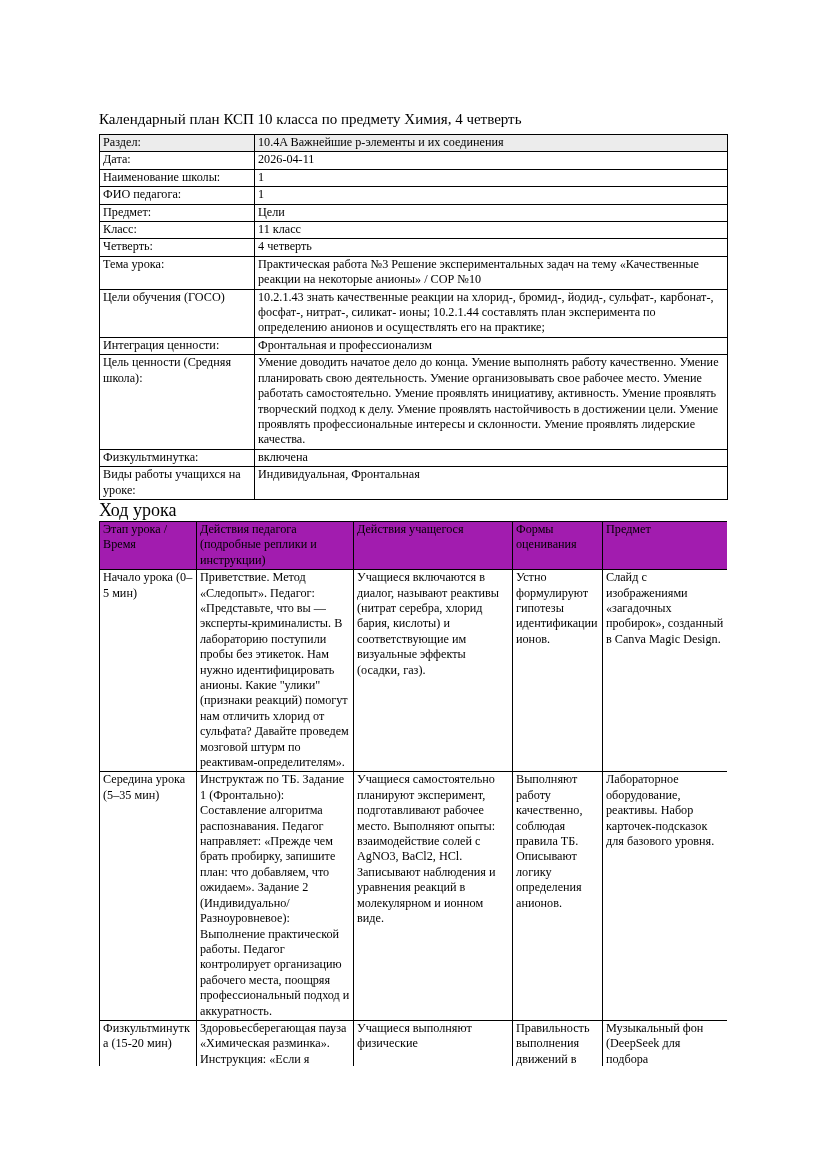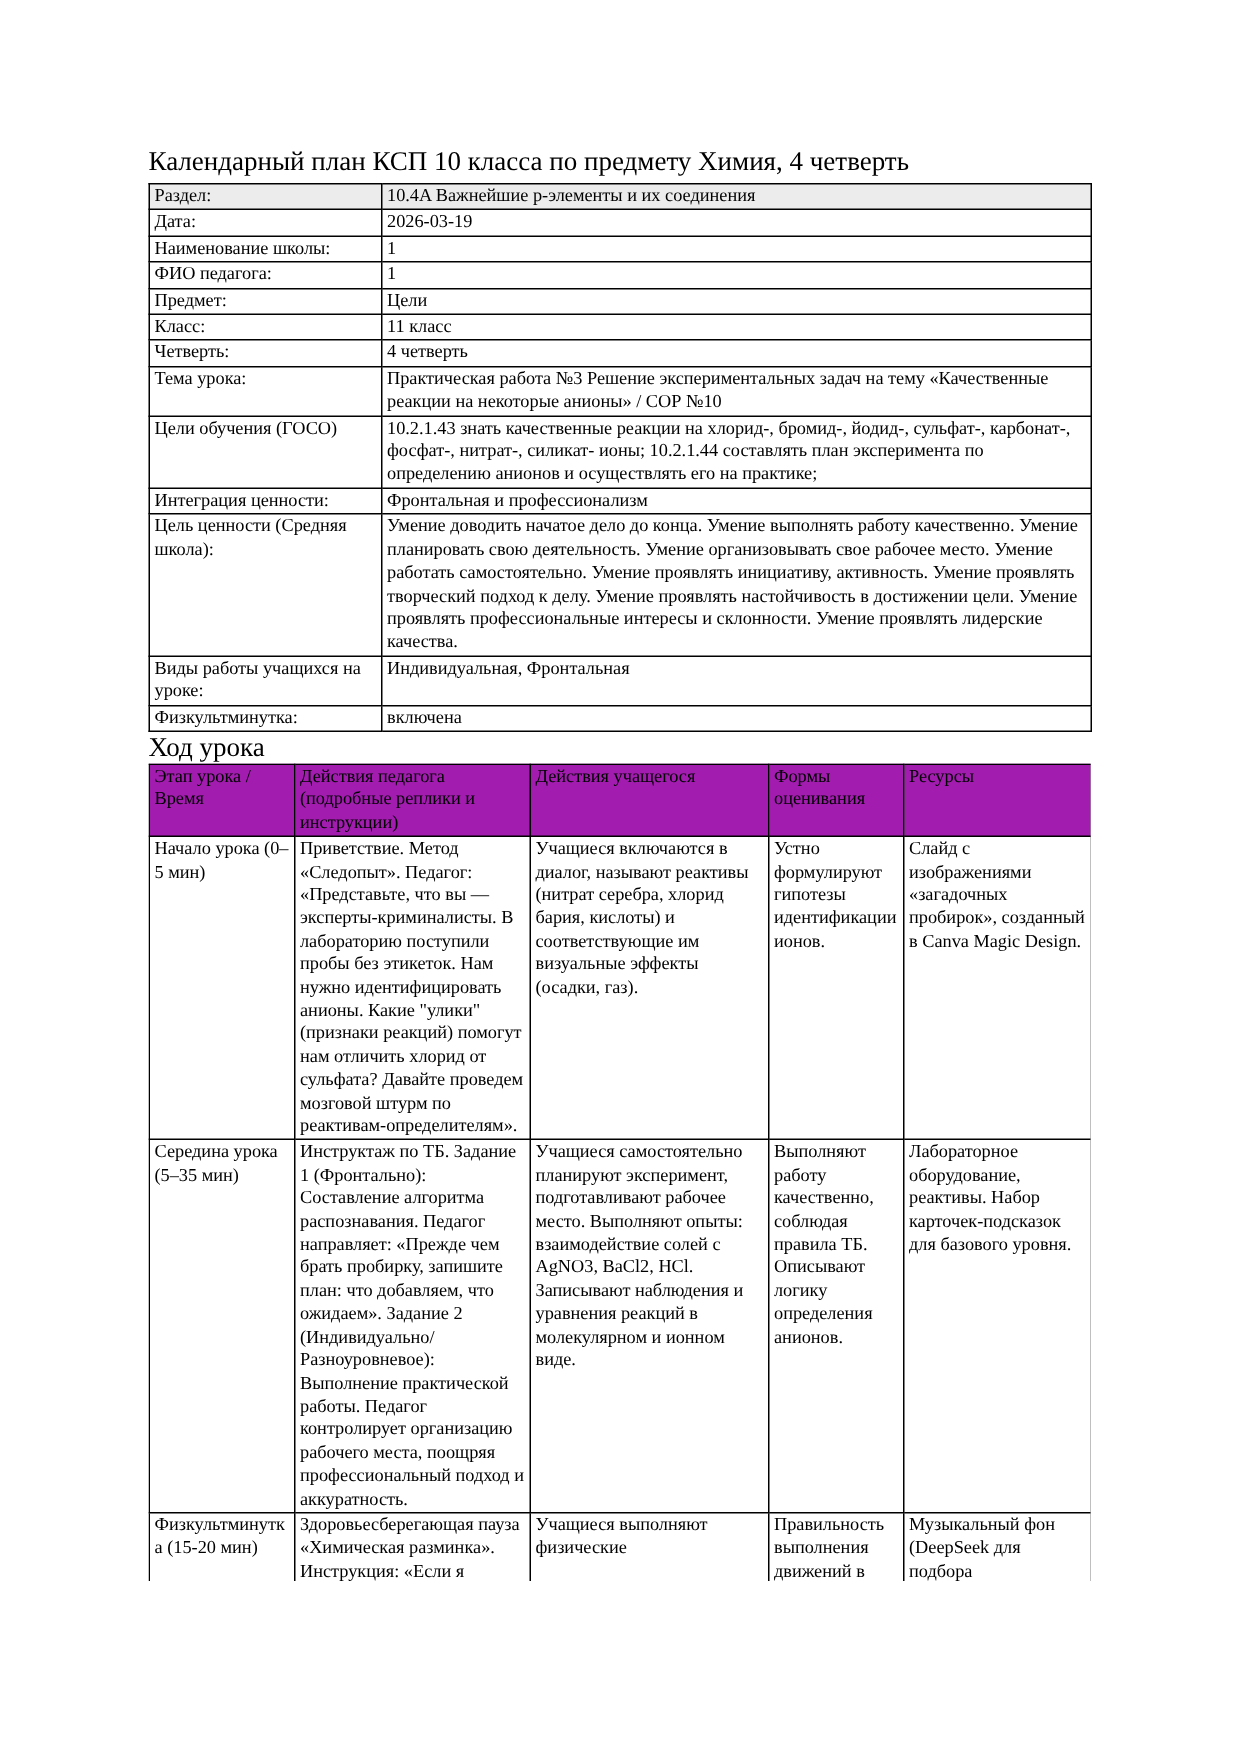--- a/index.html
+++ b/index.html
@@ -17,23 +17,23 @@
   }
   .page {
     position: relative;
     width: 827px;
     height: 1170px;
     background: #ffffff;
     box-sizing: border-box;
     padding: 99px 100px 0 99px;
   }
   .doc-title {
-    font-size: 18px;
+    font-size: 15px;
     line-height: 16px;
-    margin: 0 0 7px 0;
+    margin: 12px 0 7px 0;
     white-space: nowrap;
   }
   .section-label {
     font-size: 18px;
     line-height: 16px;
     margin: 2px 0 3px 0;
   }
   table {
     border-collapse: collapse;
     width: 628px;
@@ -81,21 +81,21 @@
         <col class="c1">
         <col class="c2">
       </colgroup>
     <tbody>
         <tr class="shaded">
           <td>Раздел:</td>
           <td>10.4A Важнейшие p-элементы и их соединения</td>
         </tr>
         <tr>
           <td>Дата:</td>
-          <td>2026-03-19</td>
+          <td>2026-04-11</td>
         </tr>
         <tr>
           <td>Наименование школы:</td>
           <td>1</td>
         </tr>
         <tr>
           <td>ФИО педагога:</td>
           <td>1</td>
         </tr>
         <tr>
@@ -120,26 +120,26 @@
         </tr>
         <tr>
           <td>Интеграция ценности:</td>
           <td>Фронтальная и профессионализм</td>
         </tr>
         <tr>
           <td>Цель ценности (Средняя школа):</td>
           <td>Умение доводить начатое дело до конца. Умение выполнять работу качественно. Умение планировать свою деятельность. Умение организовывать свое рабочее место. Умение работать самостоятельно. Умение проявлять инициативу, активность. Умение проявлять творческий подход к делу. Умение проявлять настойчивость в достижении цели. Умение проявлять профессиональные интересы и склонности. Умение проявлять лидерские качества.</td>
         </tr>
         <tr>
+          <td>Физкультминутка:</td>
+          <td>включена</td>
+        </tr>
+        <tr>
           <td>Виды работы учащихся на уроке:</td>
           <td>Индивидуальная, Фронтальная</td>
-        </tr>
-        <tr>
-          <td>Физкультминутка:</td>
-          <td>включена</td>
         </tr>
       </tbody>
   </table>
 
   <div class="section-label">Ход урока</div>
 
   <div class="flow-wrap">
     <table class="flow-table">
       <colgroup>
           <col class="f1">
@@ -147,21 +147,21 @@
           <col class="f3">
           <col class="f4">
           <col class="f5">
         </colgroup>
       <thead>
         <tr>
             <td>Этап урока / Время</td>
             <td>Действия педагога (подробные реплики и инструкции)</td>
             <td>Действия учащегося</td>
             <td>Формы оценивания</td>
-            <td>Ресурсы</td>
+            <td>Предмет</td>
           </tr>
       </thead>
       <tbody>
           <tr>
             <td>Начало урока (0–5 мин)</td>
             <td>Приветствие. Метод «Следопыт». Педагог: «Представьте, что вы — эксперты-криминалисты. В лабораторию поступили пробы без этикеток. Нам нужно идентифицировать анионы. Какие "улики" (признаки реакций) помогут нам отличить хлорид от сульфата? Давайте проведем мозговой штурм по реактивам-определителям».</td>
             <td>Учащиеся включаются в диалог, называют реактивы (нитрат серебра, хлорид бария, кислоты) и соответствующие им визуальные эффекты (осадки, газ).</td>
             <td>Устно формулируют гипотезы идентификации ионов.</td>
             <td>Слайд с изображениями «загадочных пробирок», созданный в Canva Magic Design.</td>
           </tr>

